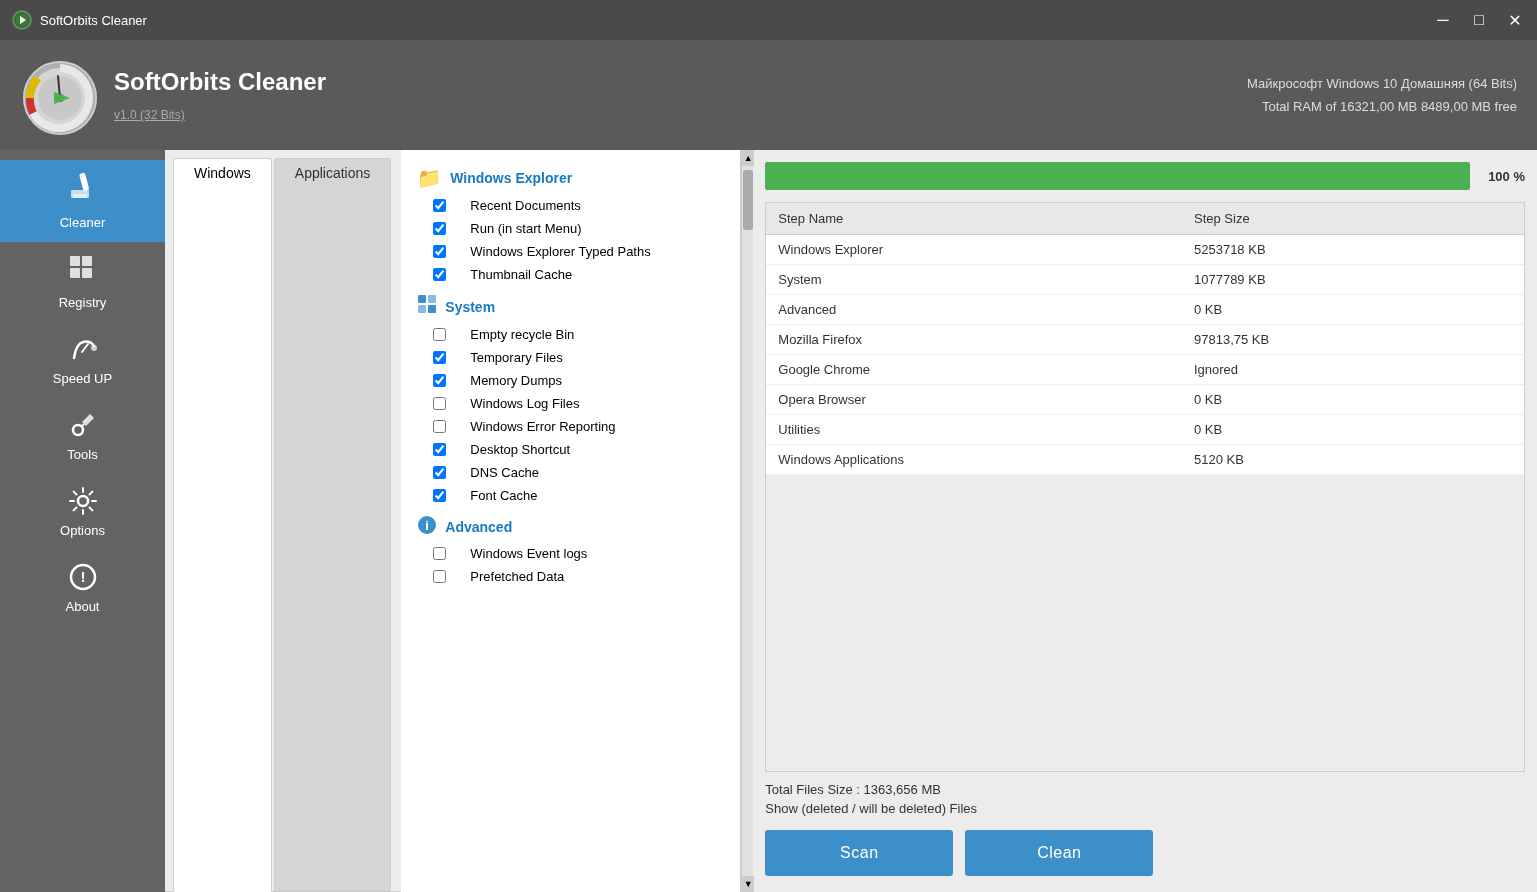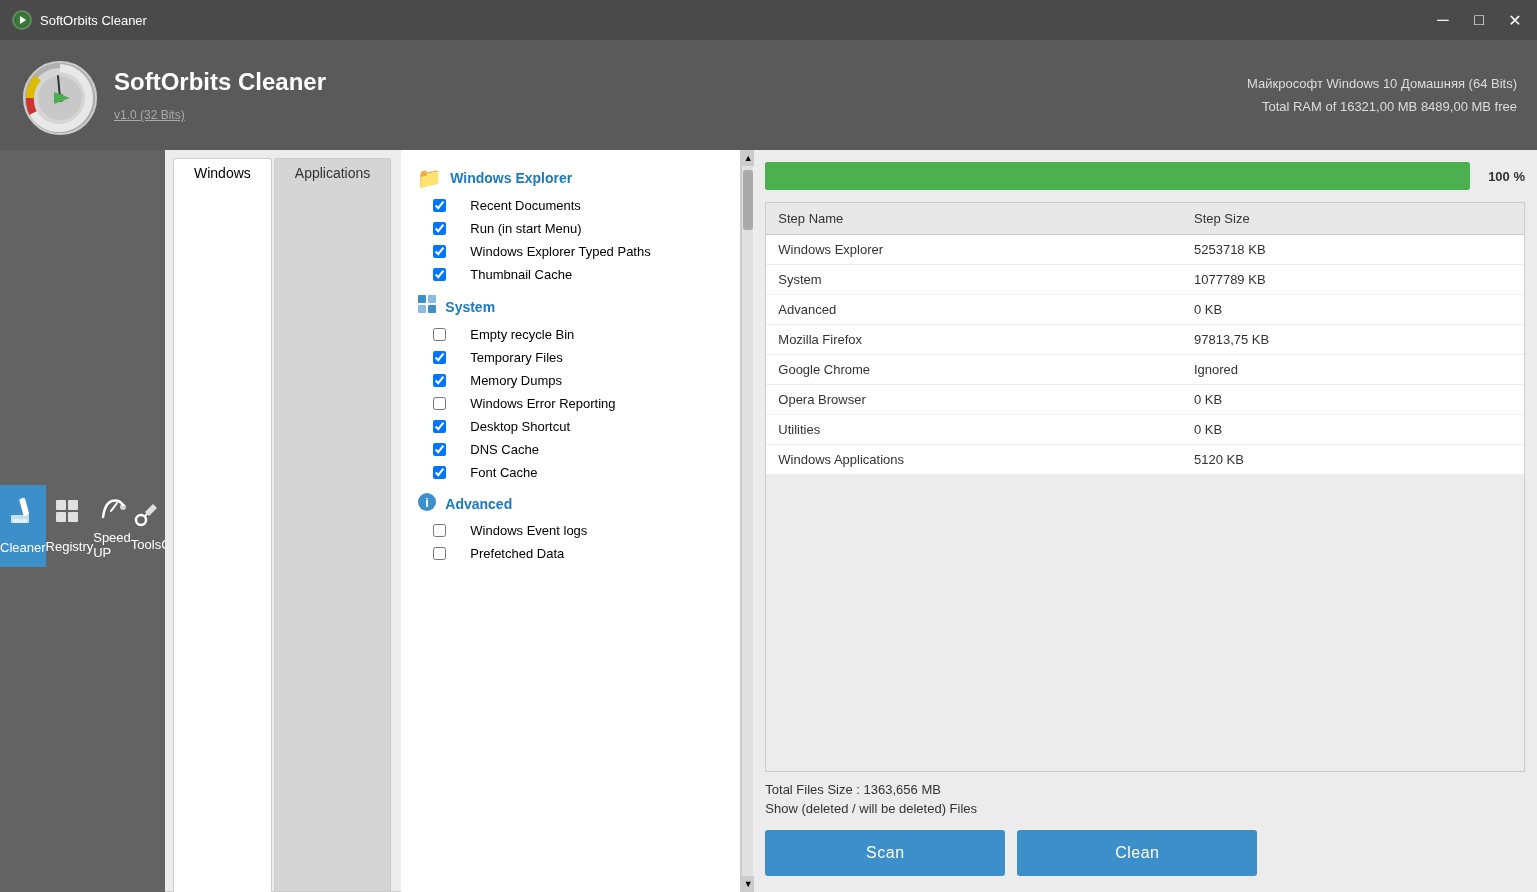--- a/index.html
+++ b/index.html
@@ -41,21 +41,21 @@
     .header-info { text-align: right; color: #ddd; font-size: 13px; line-height: 1.8; }
 
     
     .main-layout { display: flex; height: calc(892px - 150px); }
 
     
     .sidebar {
       width: 165px;
       background: #636363;
       display: flex;
-      flex-direction: row;
+      flex-direction: column;
       align-items: center;
       padding-top: 10px;
     }
     .sidebar-item {
       width: 100%;
       display: flex;
       flex-direction: column;
       align-items: center;
       padding: 12px 0;
       cursor: pointer;
@@ -180,21 +180,21 @@
       margin-bottom: 10px;
     }
 
     .footer-info { font-size: 13px; color: #333; margin-bottom: 4px; }
     .footer-link { font-size: 13px; color: #333; margin-bottom: 14px; }
 
     
     .action-buttons { display: flex; gap: 12px; margin-top: auto; padding-bottom: 4px; }
     .btn-action {
       padding: 14px 0;
-      width: 240px;
+      width: 188px;
       font-size: 16px;
       color: white;
       background: #3d8fc9;
       border: none;
       border-radius: 3px;
       cursor: pointer;
       font-weight: 500;
       letter-spacing: 0.5px;
     }
 
@@ -388,20 +388,24 @@
           <input type="checkbox" style="">
           <span>Empty recycle Bin</span>
         </div>
         <div class="check-item">
           <input type="checkbox" checked="" style="">
           <span>Temporary Files</span>
         </div>
         <div class="check-item">
           <input type="checkbox" checked="" style="">
           <span>Memory Dumps</span>
+        </div>
+        <div class="check-item">
+          <input type="checkbox" style="">
+          <span>Windows Log Files</span>
         </div>
         <div class="check-item">
           <input type="checkbox" style="">
           <span>Windows Error Reporting</span>
         </div>
         <div class="check-item">
           <input type="checkbox" checked="" style="">
           <span>Desktop Shortcut</span>
         </div>
         <div class="check-item">

